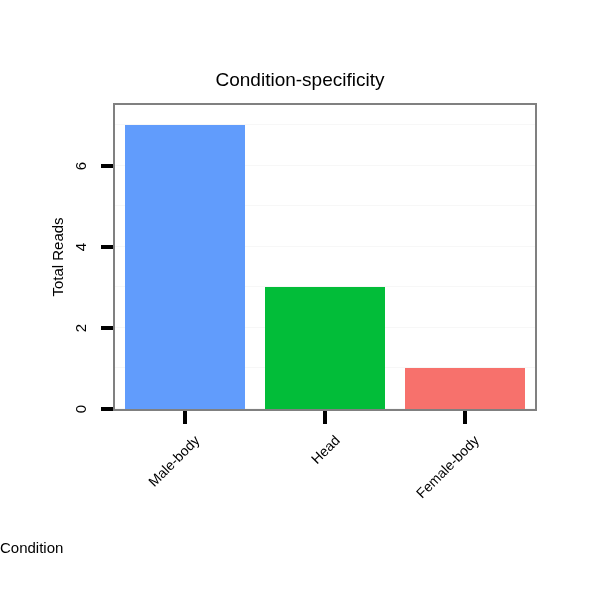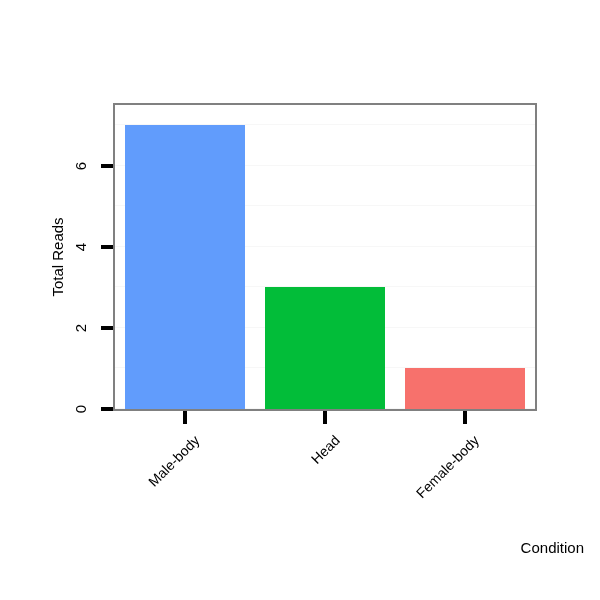--- a/index.html
+++ b/index.html
@@ -112,30 +112,31 @@
     transform: rotate(-45deg);
     text-align: right;
   }
 
   
   #x-axis-title {
     position: absolute;
     left: 0;
     top: 539px;
     width: 584px;
-    text-align: right;
+    text-align: left;
     font-size: 15px;
     color: #000000;
   }
 </style>
 </head>
 <body>
 
 <div id="root">
 
+  <div id="chart-title">Condition-specificity</div>
 
   <div id="y-axis-title">Total Reads</div>
 
   <div id="x-axis-title">Condition</div>
 
   <div id="plot-panel">
     <div id="plot-inner">
       <div id="gridlines-layer">
           <div class="gridline" style="bottom: 0px; background: rgb(247, 247, 247);"></div>
           <div class="gridline" style="bottom: 81.0667px; background: rgb(247, 247, 247);"></div>

